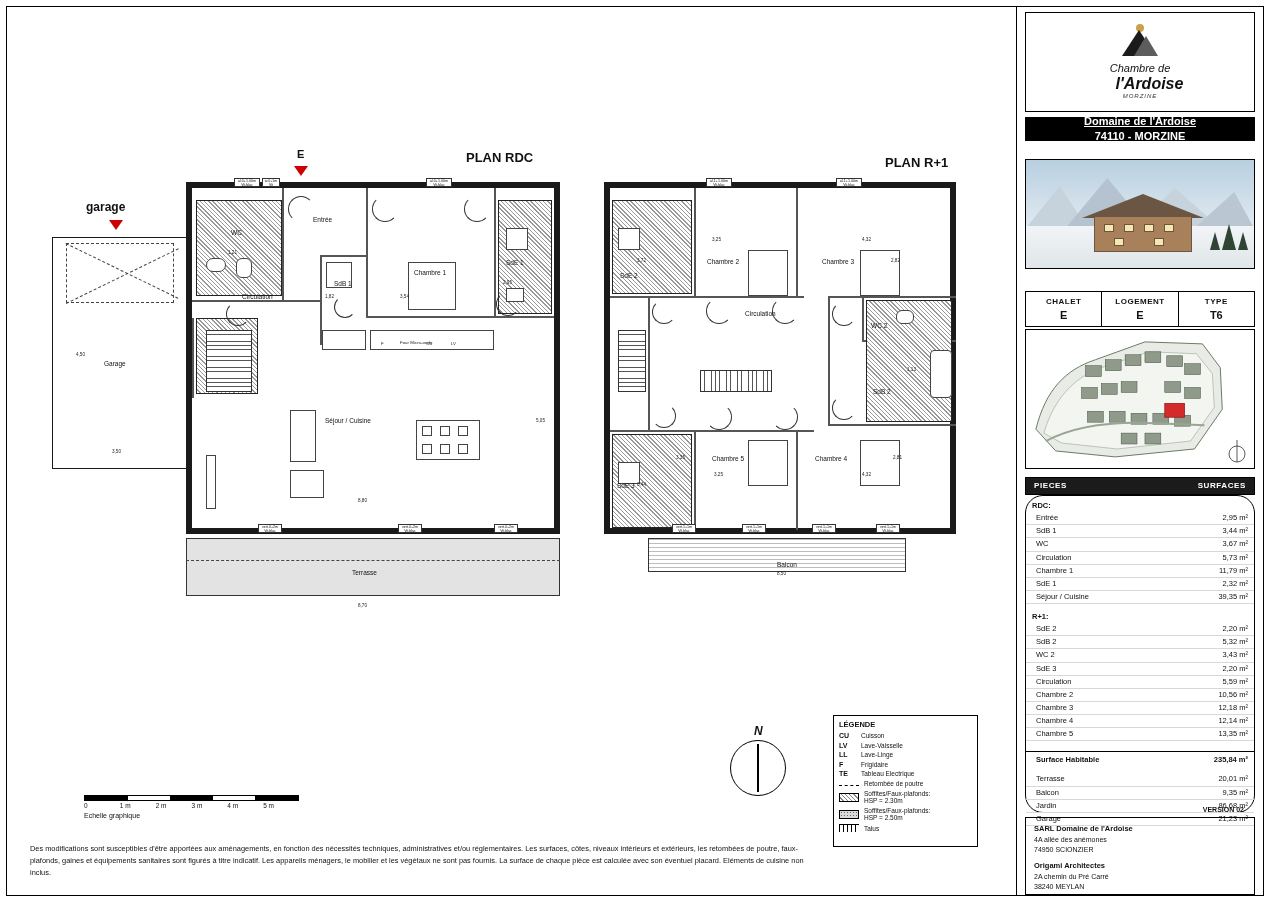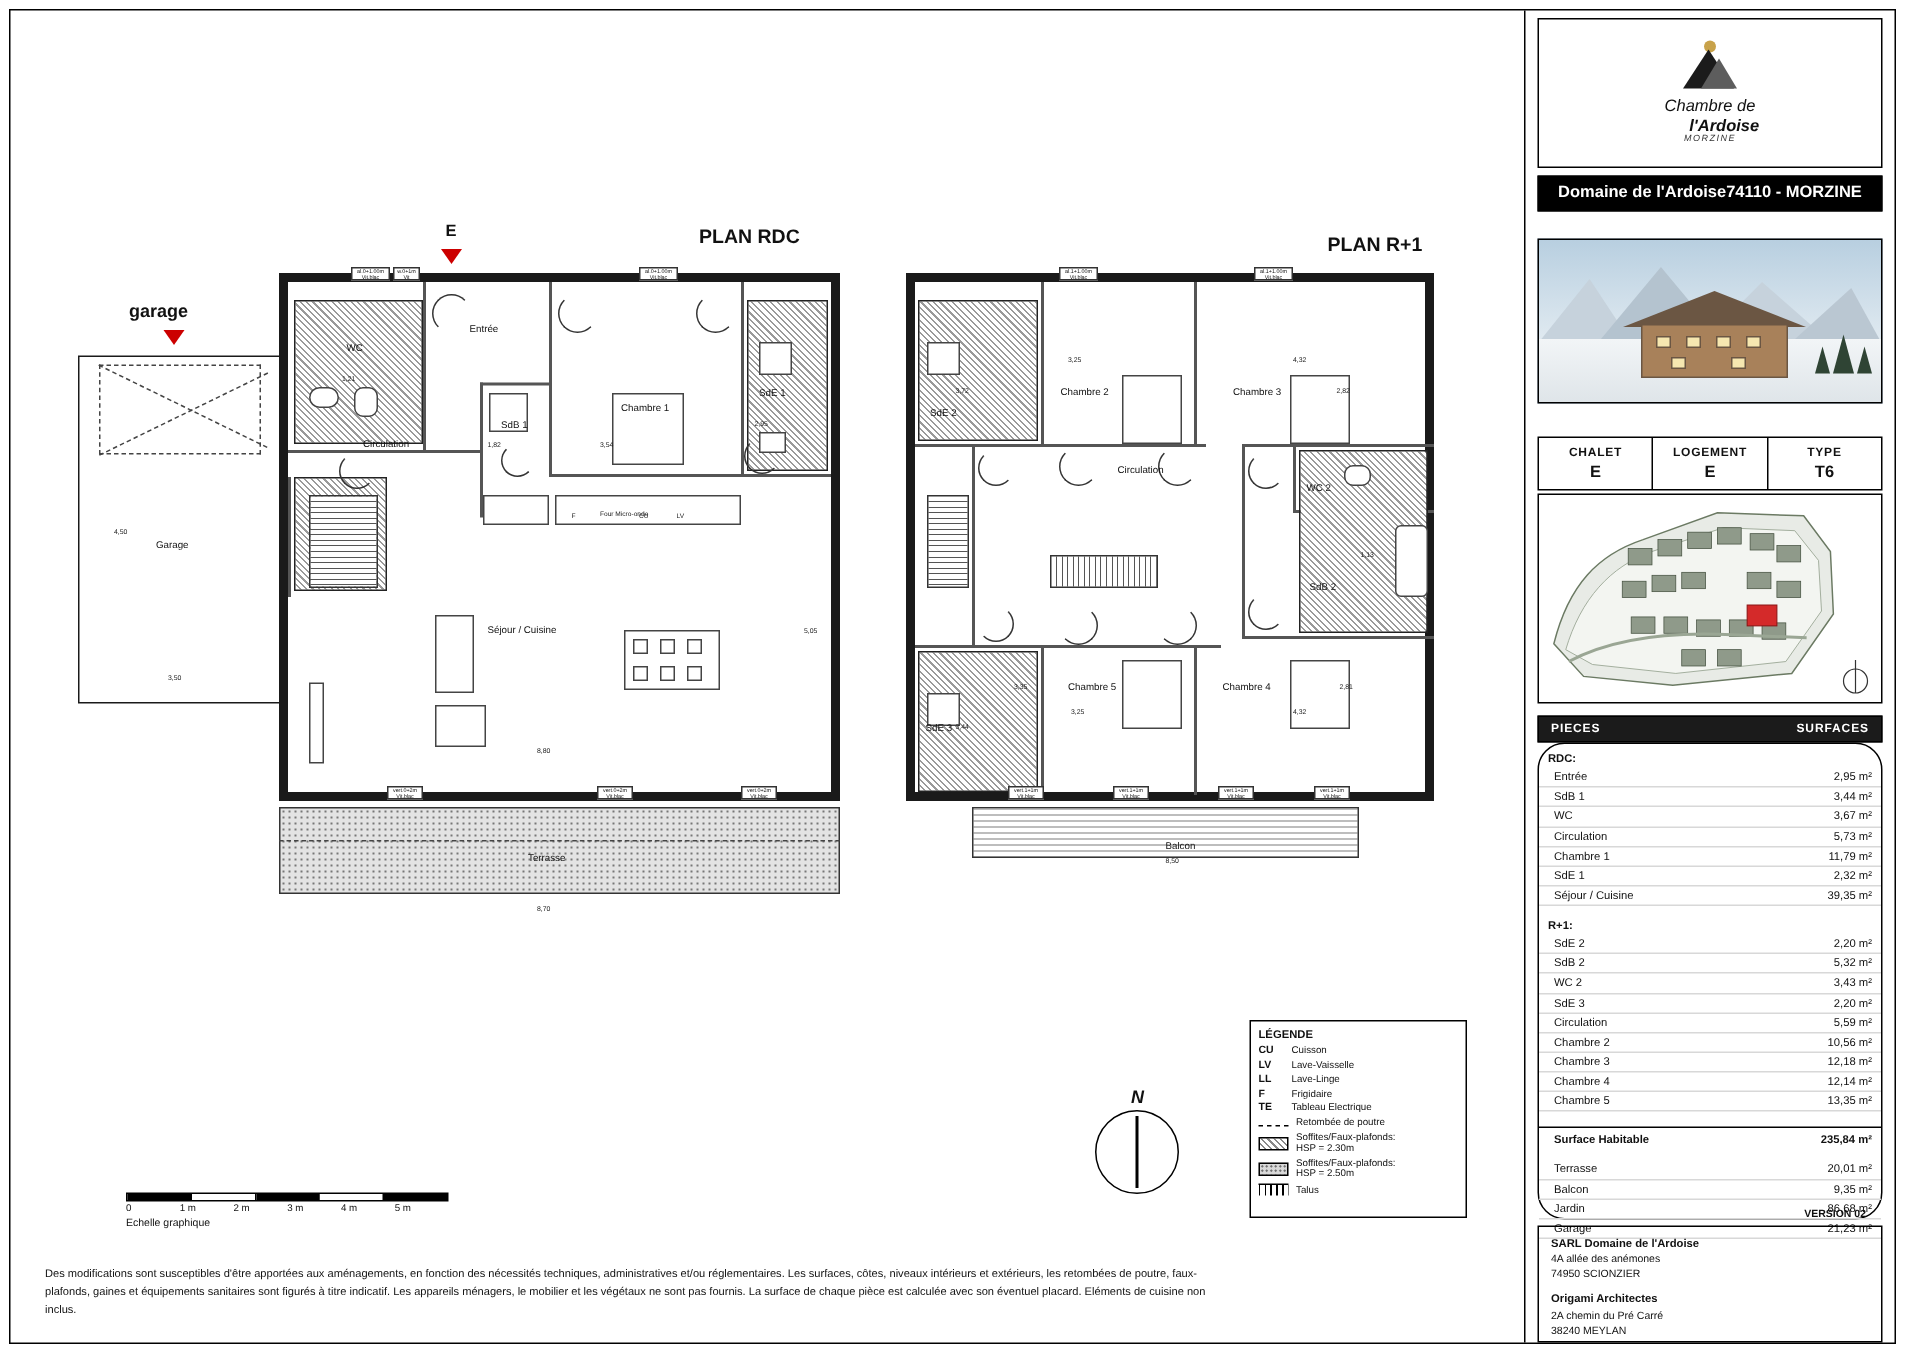--- a/index.html
+++ b/index.html
@@ -27,24 +27,24 @@
   .logo-mark .mtn {
     position:absolute; left:3px; top:6px; width:0; height:0;
     border-left:17px solid transparent; border-right:17px solid transparent; border-bottom:26px solid #1b1b1b;
   }
   .logo-mark .mtn2 {
     position:absolute; left:15px; top:12px; width:0; height:0;
     border-left:12px solid transparent; border-right:12px solid transparent; border-bottom:20px solid #5d5d5d;
   }
   .logo-mark .sun { position:absolute; left:17px; top:0px; width:8px; height:8px; background:#c8a24a; border-radius:50%; }
   .logo-text { font-size:11px; font-style:italic; text-align:center; line-height:1.15; margin-top:4px; }
-  .logo-text b { font-size:11px;margin-left:19px; }
+  .logo-text b { font-size:16px;margin-left:19px; }
   .logo-sub { font-size:6px; letter-spacing:1px; color:#333; }
 
-  .title-box { top:110px; height:24px; background:#000; color:#fff; display:flex; flex-direction:row; align-items:center; justify-content:center; }
+  .title-box { top:110px; height:24px; background:#000; color:#fff; display:flex; flex-direction:column; align-items:center; justify-content:center;text-decoration:underline; }
   .title-box div { font-size:11px; font-weight:bold; line-height:1.4; }
 
   .photo-box { top:152px; height:110px; overflow:hidden; background:#9db7cd; position:relative; }
   .sky { position:absolute; inset:0; background:linear-gradient(#b8cfe0 0%, #dfe9f0 60%, #eef3f6 100%); }
   .mtns { position:absolute; left:0; top:12px; width:100%; height:56px; }
   .snowfield { position:absolute; left:0; bottom:0; width:100%; height:42px; background:linear-gradient(#f2f5f7, #dfe5e9); }
   .chalet { position:absolute; left:62px; bottom:16px; width:110px; height:58px; }
   .chalet .roof { position:absolute; left:-6px; top:0; width:0; height:0; border-left:61px solid transparent; border-right:61px solid transparent; border-bottom:24px solid #6b5643; }
   .chalet .body { position:absolute; left:6px; top:22px; width:98px; height:36px; background:#a8815a; border:1px solid #6b5643; }
   .chalet .win { position:absolute; width:10px; height:8px; background:#f6e7b0; border:1px solid #6b5643; }
@@ -84,21 +84,21 @@
   .f-logo .mn { font-size:10px; font-weight:bold; color:#9b1b21; letter-spacing:1px; margin-top:3px;}
   .f-logo .ms { font-size:4.8px; color:#9b1b21; letter-spacing:.8px; }
   .f-text { flex:1; padding:6px 6px 6px 8px; font-size:7px; line-height:1.45; }
   .f-text b { font-size:7.5px; }
   .f-text .blk { margin-bottom:6px; }
 
   
   .plan-title { position:absolute; font-size:13px; font-weight:bold; }
 
   .legend {
-    position:absolute; left:833px; top:680px; width:145px; height:132px;
+    position:absolute; left:833px; top:715px; width:145px; height:132px;
     border:1px solid #000; font-size:6.5px; padding:4px 5px;
   }
   .legend .lg-title { font-weight:bold; font-size:7.5px; margin-bottom:3px; }
   .lg-row { display:flex; align-items:center; margin-bottom:2.5px; }
   .lg-key { width:22px; font-weight:bold; font-size:7px; }
   .lg-val { flex:1; font-size:6.5px; }
   .lg-swatch { width:20px; height:9px; border:1px solid #000; margin-right:5px; }
   .sw-hatch { background:repeating-linear-gradient(45deg,#fff 0 2px,#8a8a8a 2px 3px); }
   .sw-dot { background:#d9d9d9; background-image:radial-gradient(#666 0.6px, transparent 0.7px); background-size:3px 3px; }
   .sw-dash { border:none; border-top:1px dashed #000; height:1px; margin-top:4px; }

